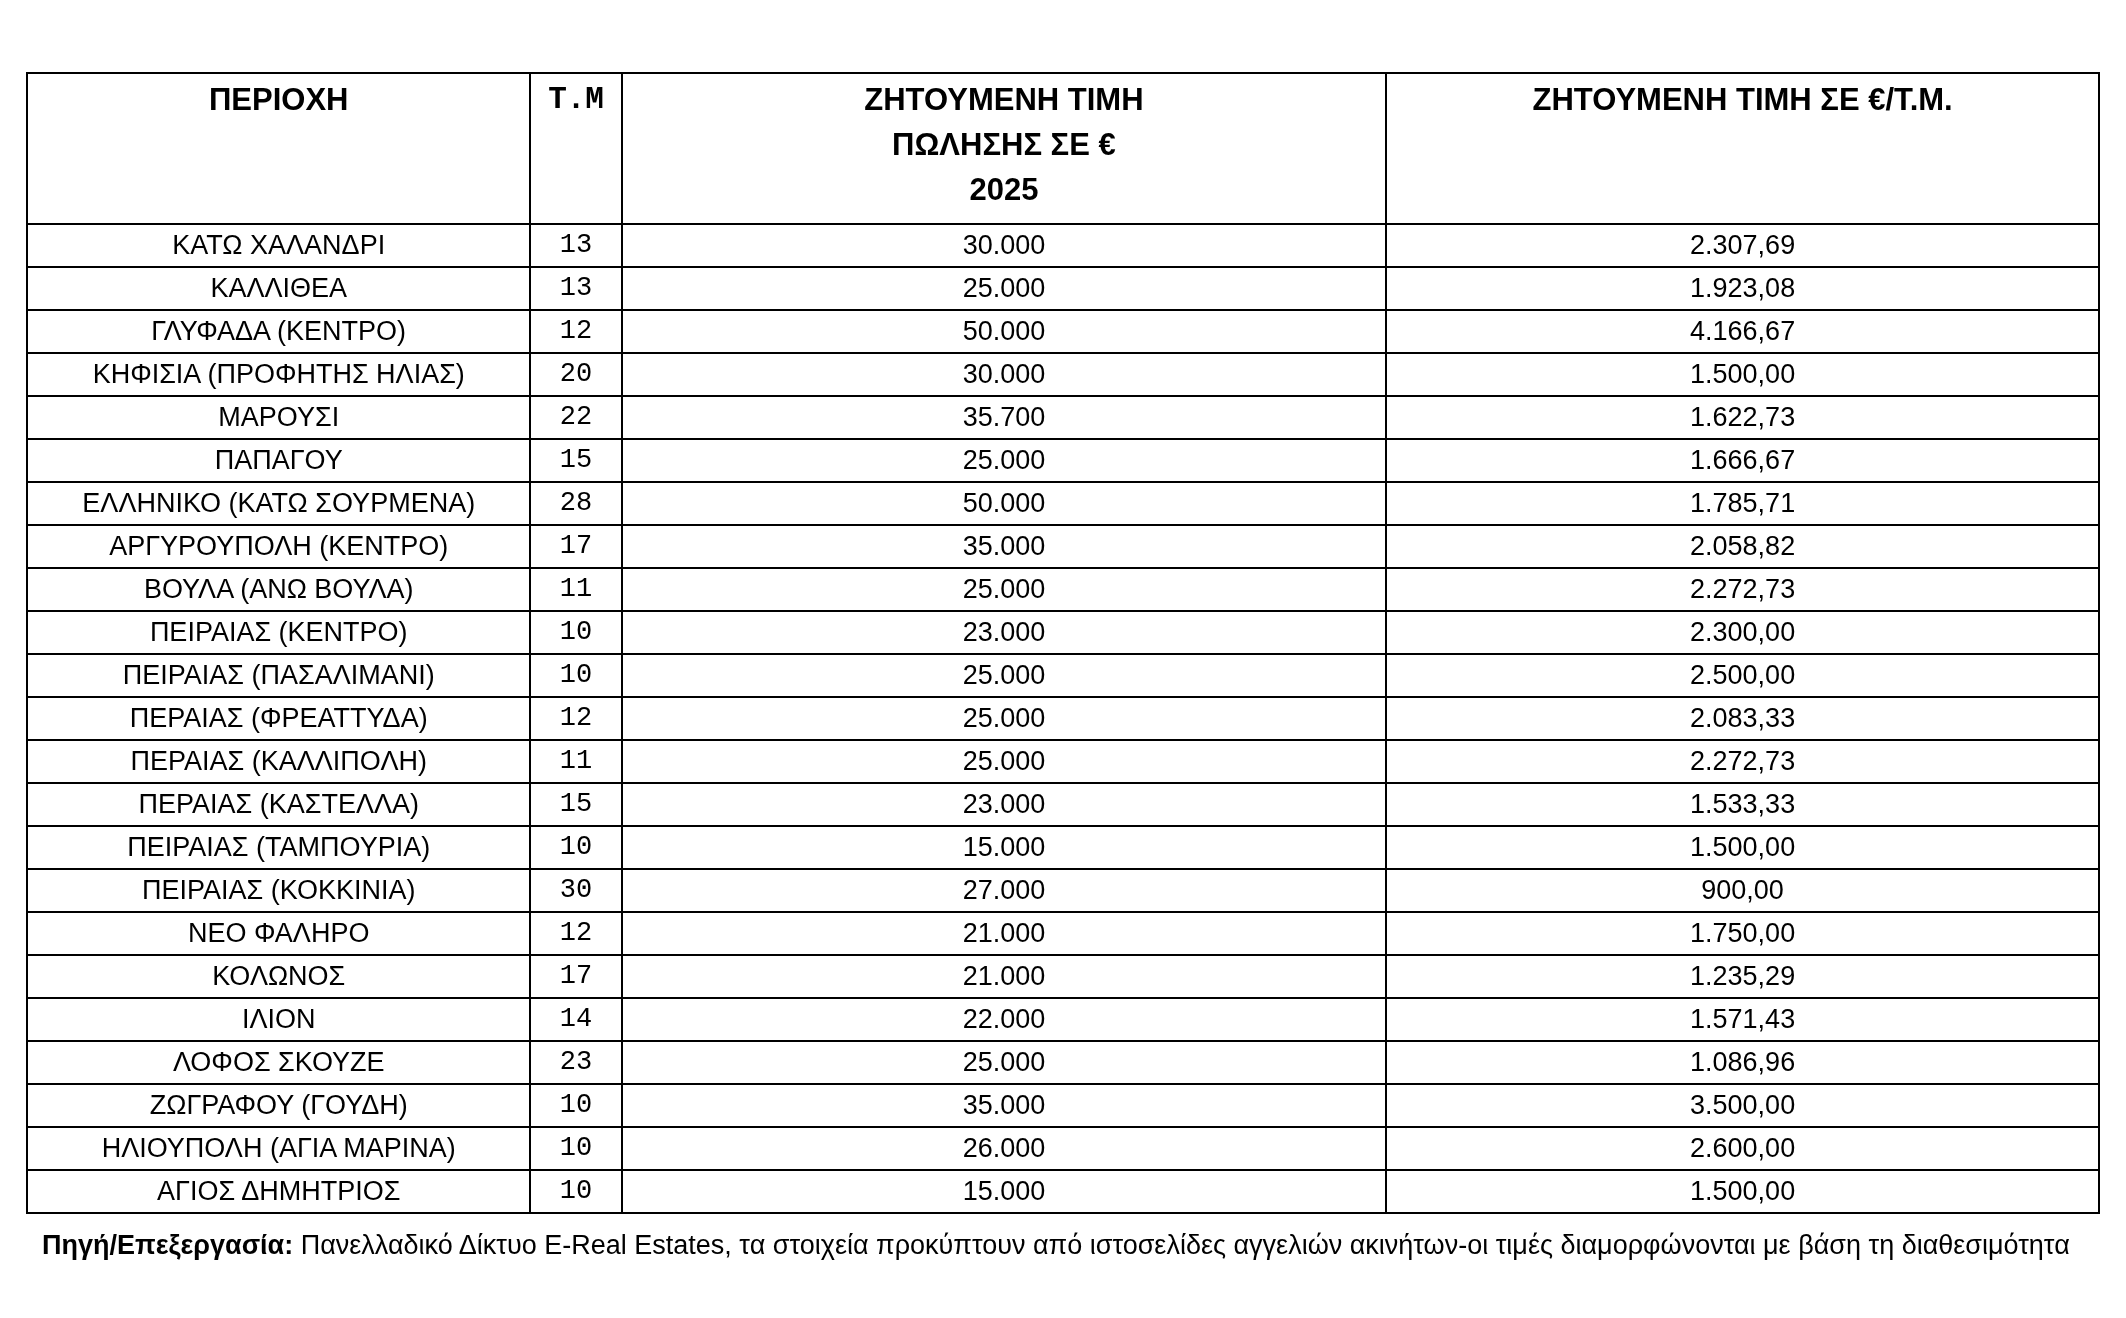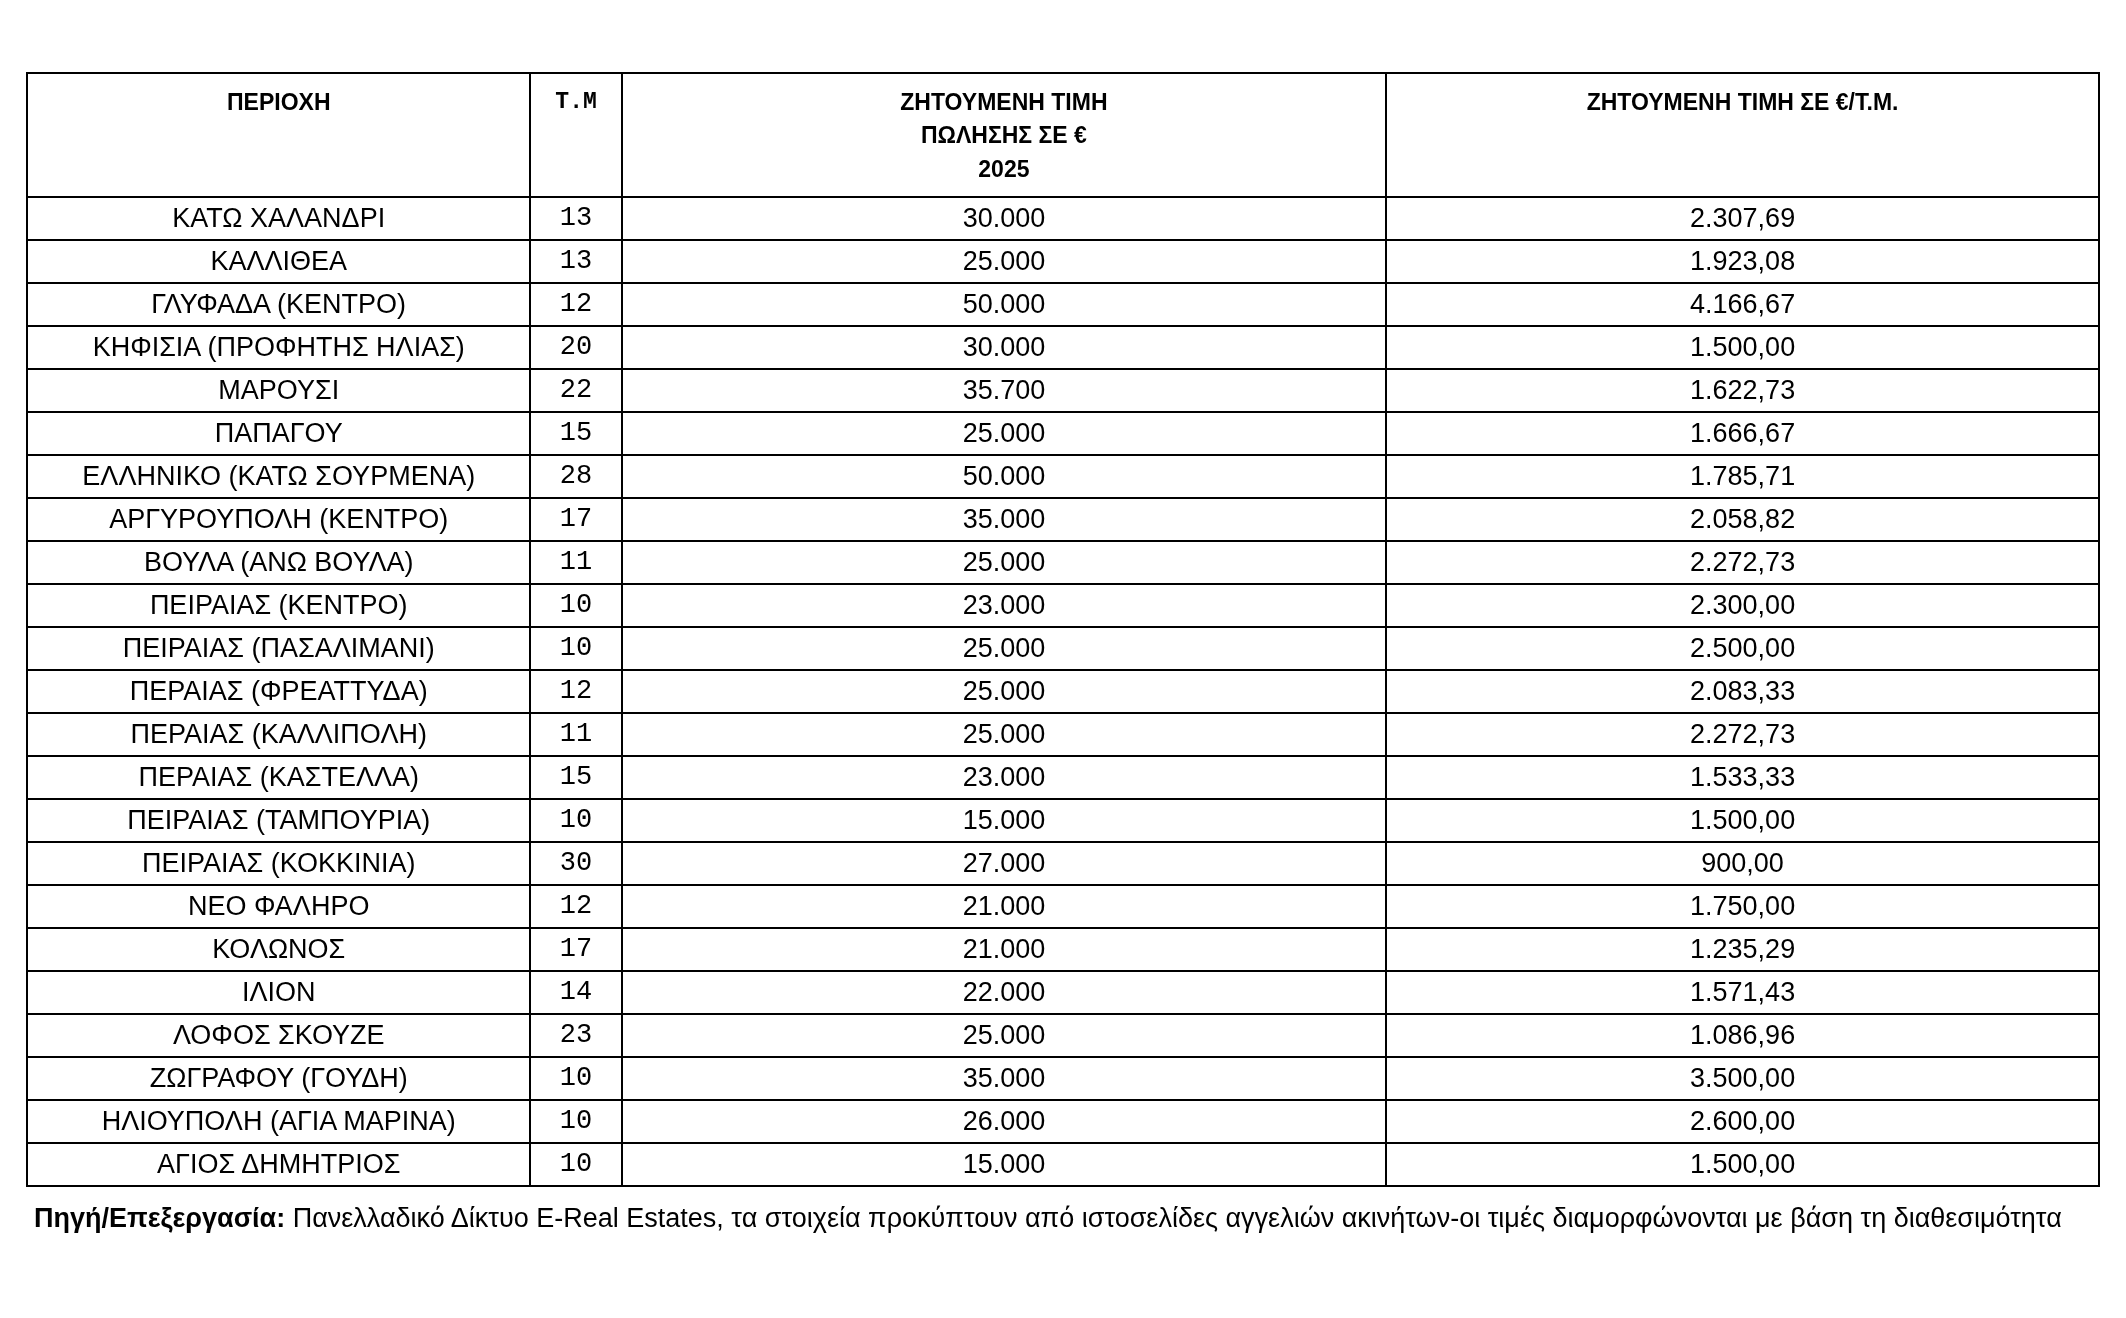--- a/index.html
+++ b/index.html
@@ -25,40 +25,40 @@
   table.price-table td {
     border: 2px solid #000000;
     text-align: center;
     padding: 4px 6px;
     box-sizing: border-box;
     overflow: hidden;
     white-space: nowrap;
   }
   table.price-table th {
     font-weight: bold;
-    font-size: 23px;
+    font-size: 31px;
     vertical-align: top;
-    padding-top: 12px;
+    padding-top: 4px;
     padding-bottom: 10px;
     line-height: 1.45;
     white-space: normal;
     text-align: center;
   }
   table.price-table td {
     font-size: 27px;
     height: 43px;
     line-height: 1.2;
     vertical-align: middle;
   }
   table.price-table .col0 { width: 24.3%; }
   table.price-table .col1 { width: 4.4%; font-family: Liberation Mono, monospace; }
   table.price-table .col2 { width: 36.9%; border-radius: 21px; }
   table.price-table .col3 { width: 34.4%; }
   .footer-note {
-    margin: 14px 0 0 8px;
+    margin: 14px 0 0 16px;
     font-size: 27px;
     line-height: 1.3;
   }
   .footer-note .bold {
     font-weight: bold;
   }
 </style>
 </head>
 <body>
 

